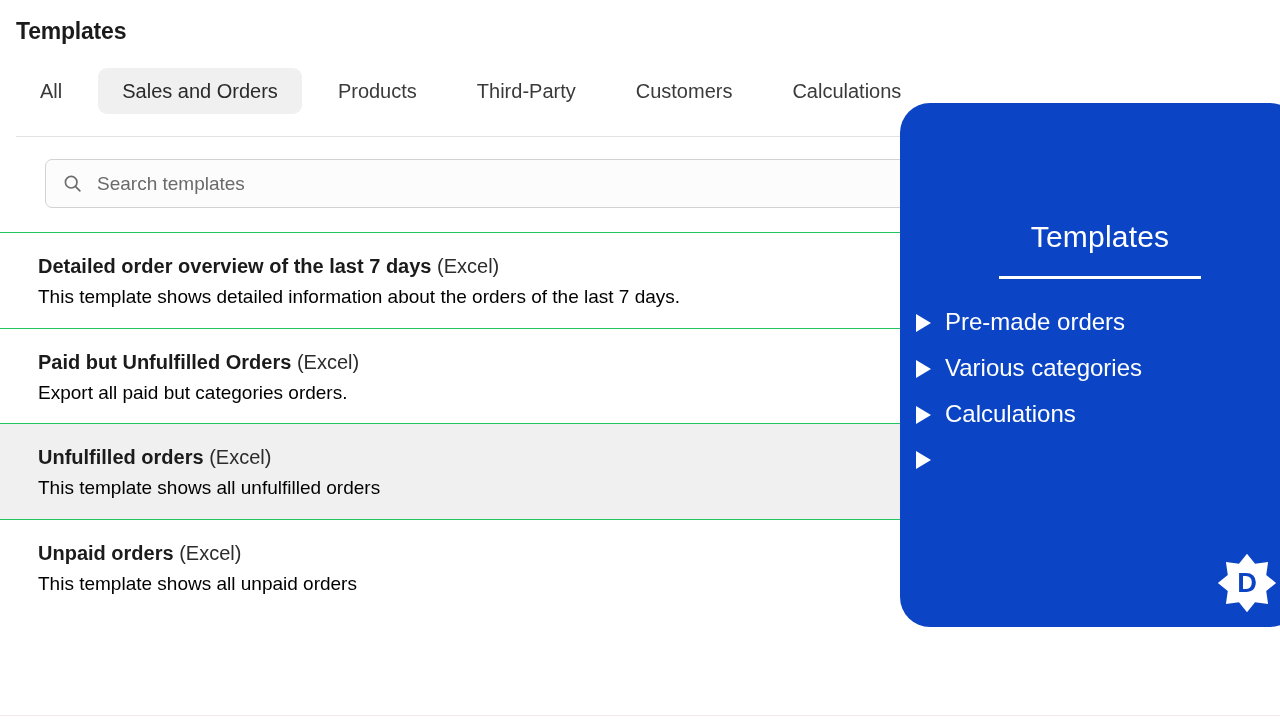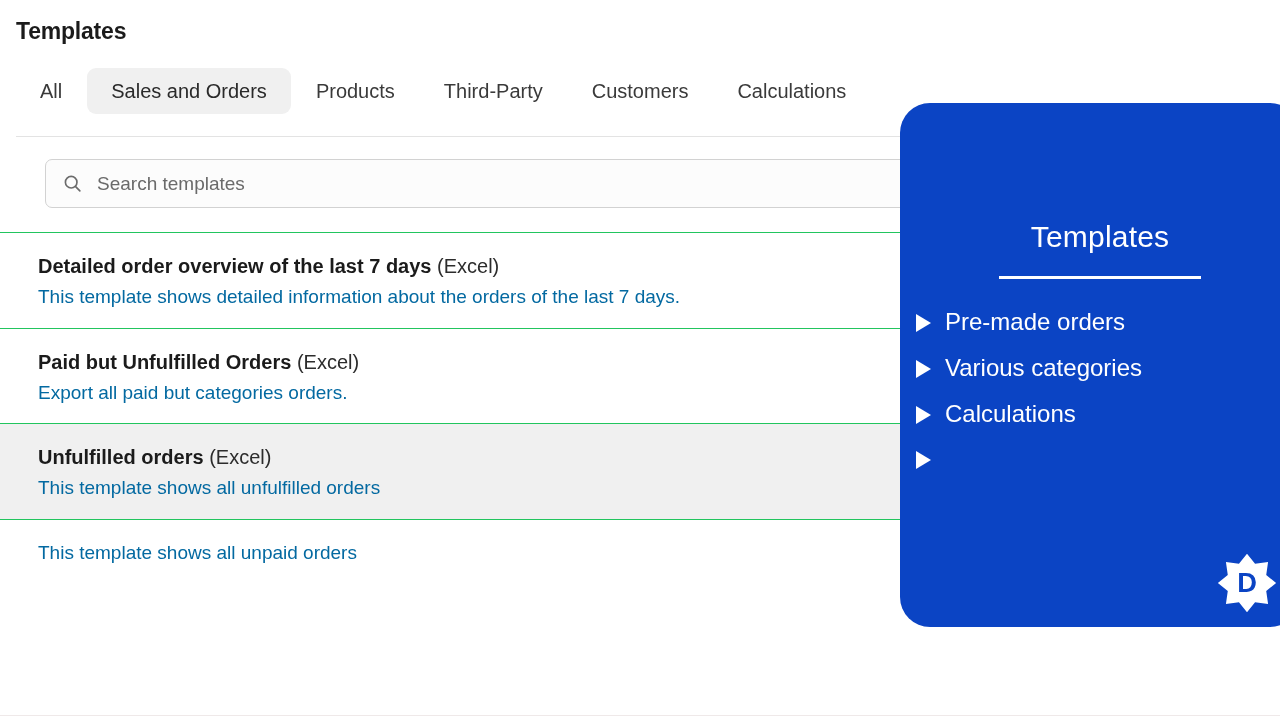--- a/index.html
+++ b/index.html
@@ -28,21 +28,21 @@
     color: #1b1b1b;
   }
 
   
   .tabs {
     position: absolute;
     left: 16px;
     top: 68px;
     display: flex;
     align-items: flex-start;
-    gap: 1px;
+    gap: 12px;
     white-space: nowrap;
   }
   .tab {
     font-size: 20px;
     color: #3a3a3a;
     padding: 11px 24px;
     border-radius: 9px;
     line-height: 1.2;
     background: transparent;
     cursor: pointer;
@@ -116,21 +116,21 @@
     line-height: 1.35;
     color: #1b1b1b;
     margin-bottom: 4px;
   }
   .row-title .name { font-weight: bold; }
   .row-title .fmt  { font-weight: normal; color: #2c2c2c; }
 
   .row-desc {
     font-size: 19px;
     line-height: 1.35;
-    color: #0369a1;
+    color: #000000;
   }
 
   .list-bottom-rule {
     position: absolute;
     left: 0;
     top: 715px;
     width: 1280px;
     height: 1px;
     background: #efe9e9;
   }
@@ -236,20 +236,24 @@
 
   <div class="row highlight">
     <div class="row-title">
       <span class="name">Unfulfilled orders</span>
       <span class="fmt">(Excel)</span>
     </div>
     <div class="row-desc">This template shows all unfulfilled orders</div>
   </div>
 
   <div class="row">
+    <div class="row-title">
+      <span class="name">Unpaid orders</span>
+      <span class="fmt">(Excel)</span>
+    </div>
     <div class="row-desc">This template shows all unpaid orders</div>
   </div>
 
 </div>
 
 <div class="list-bottom-rule"></div>
 
 <div class="promo">
   <div class="promo-title">Templates</div>
   <div class="promo-rule"></div>

